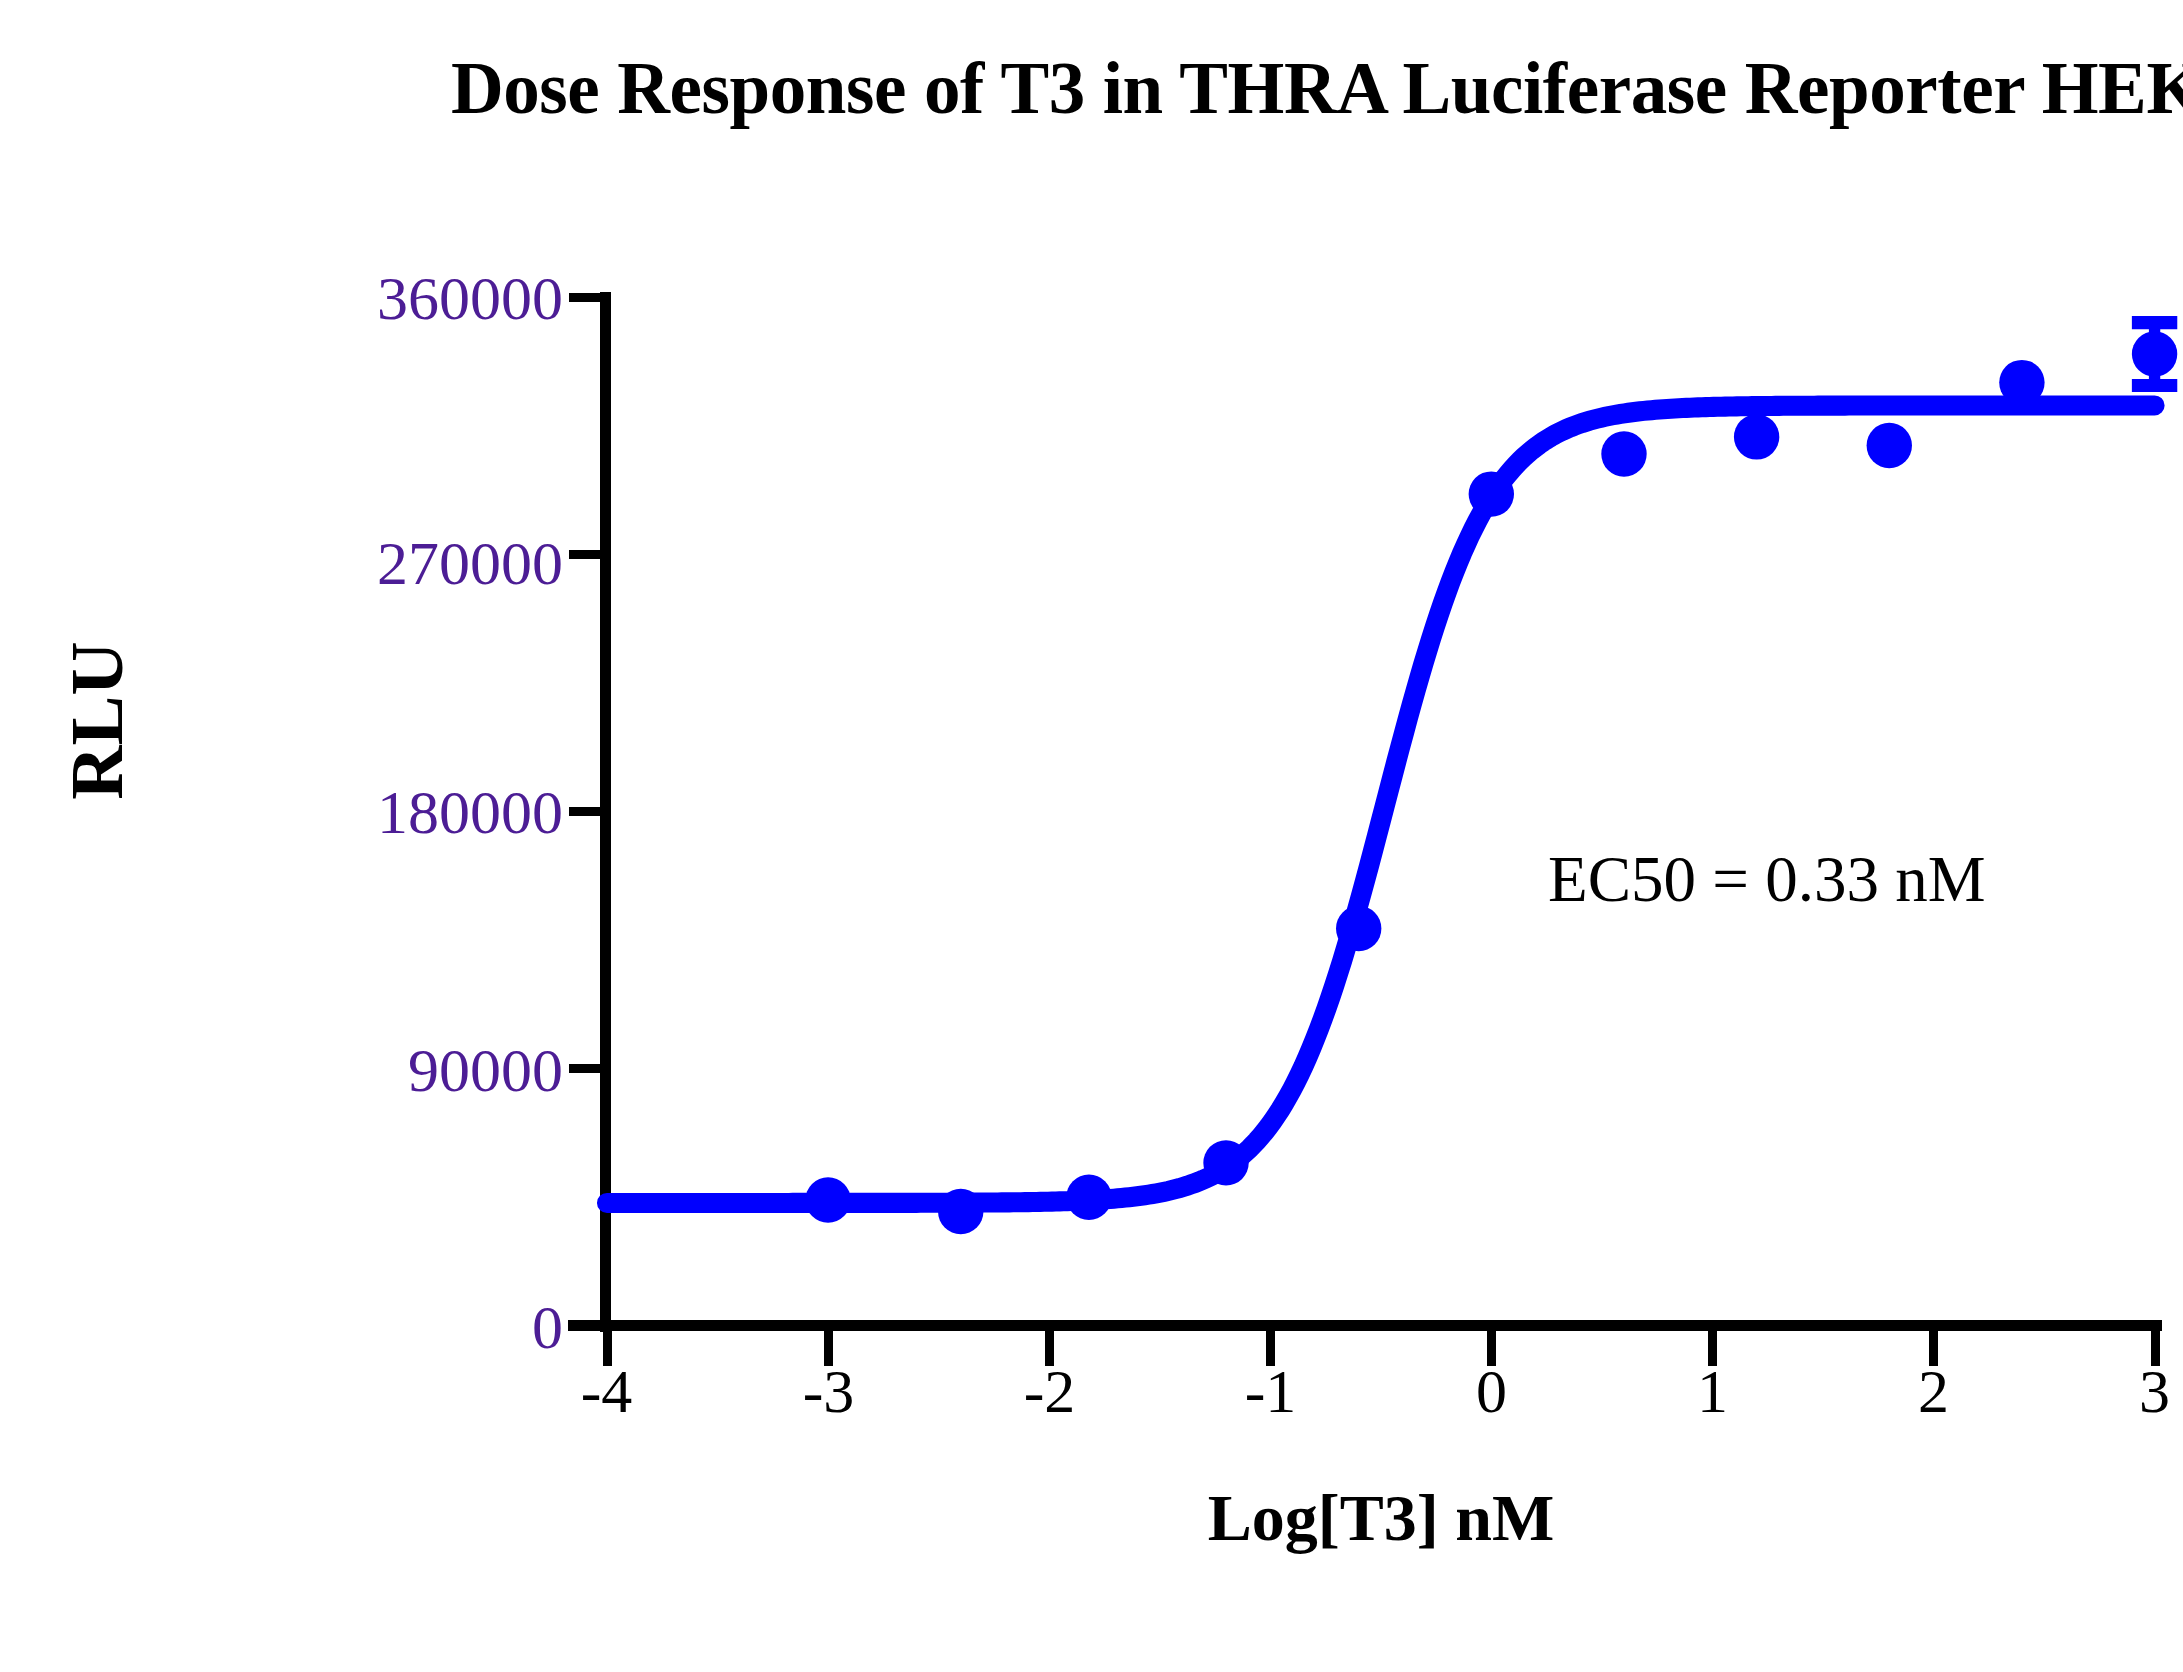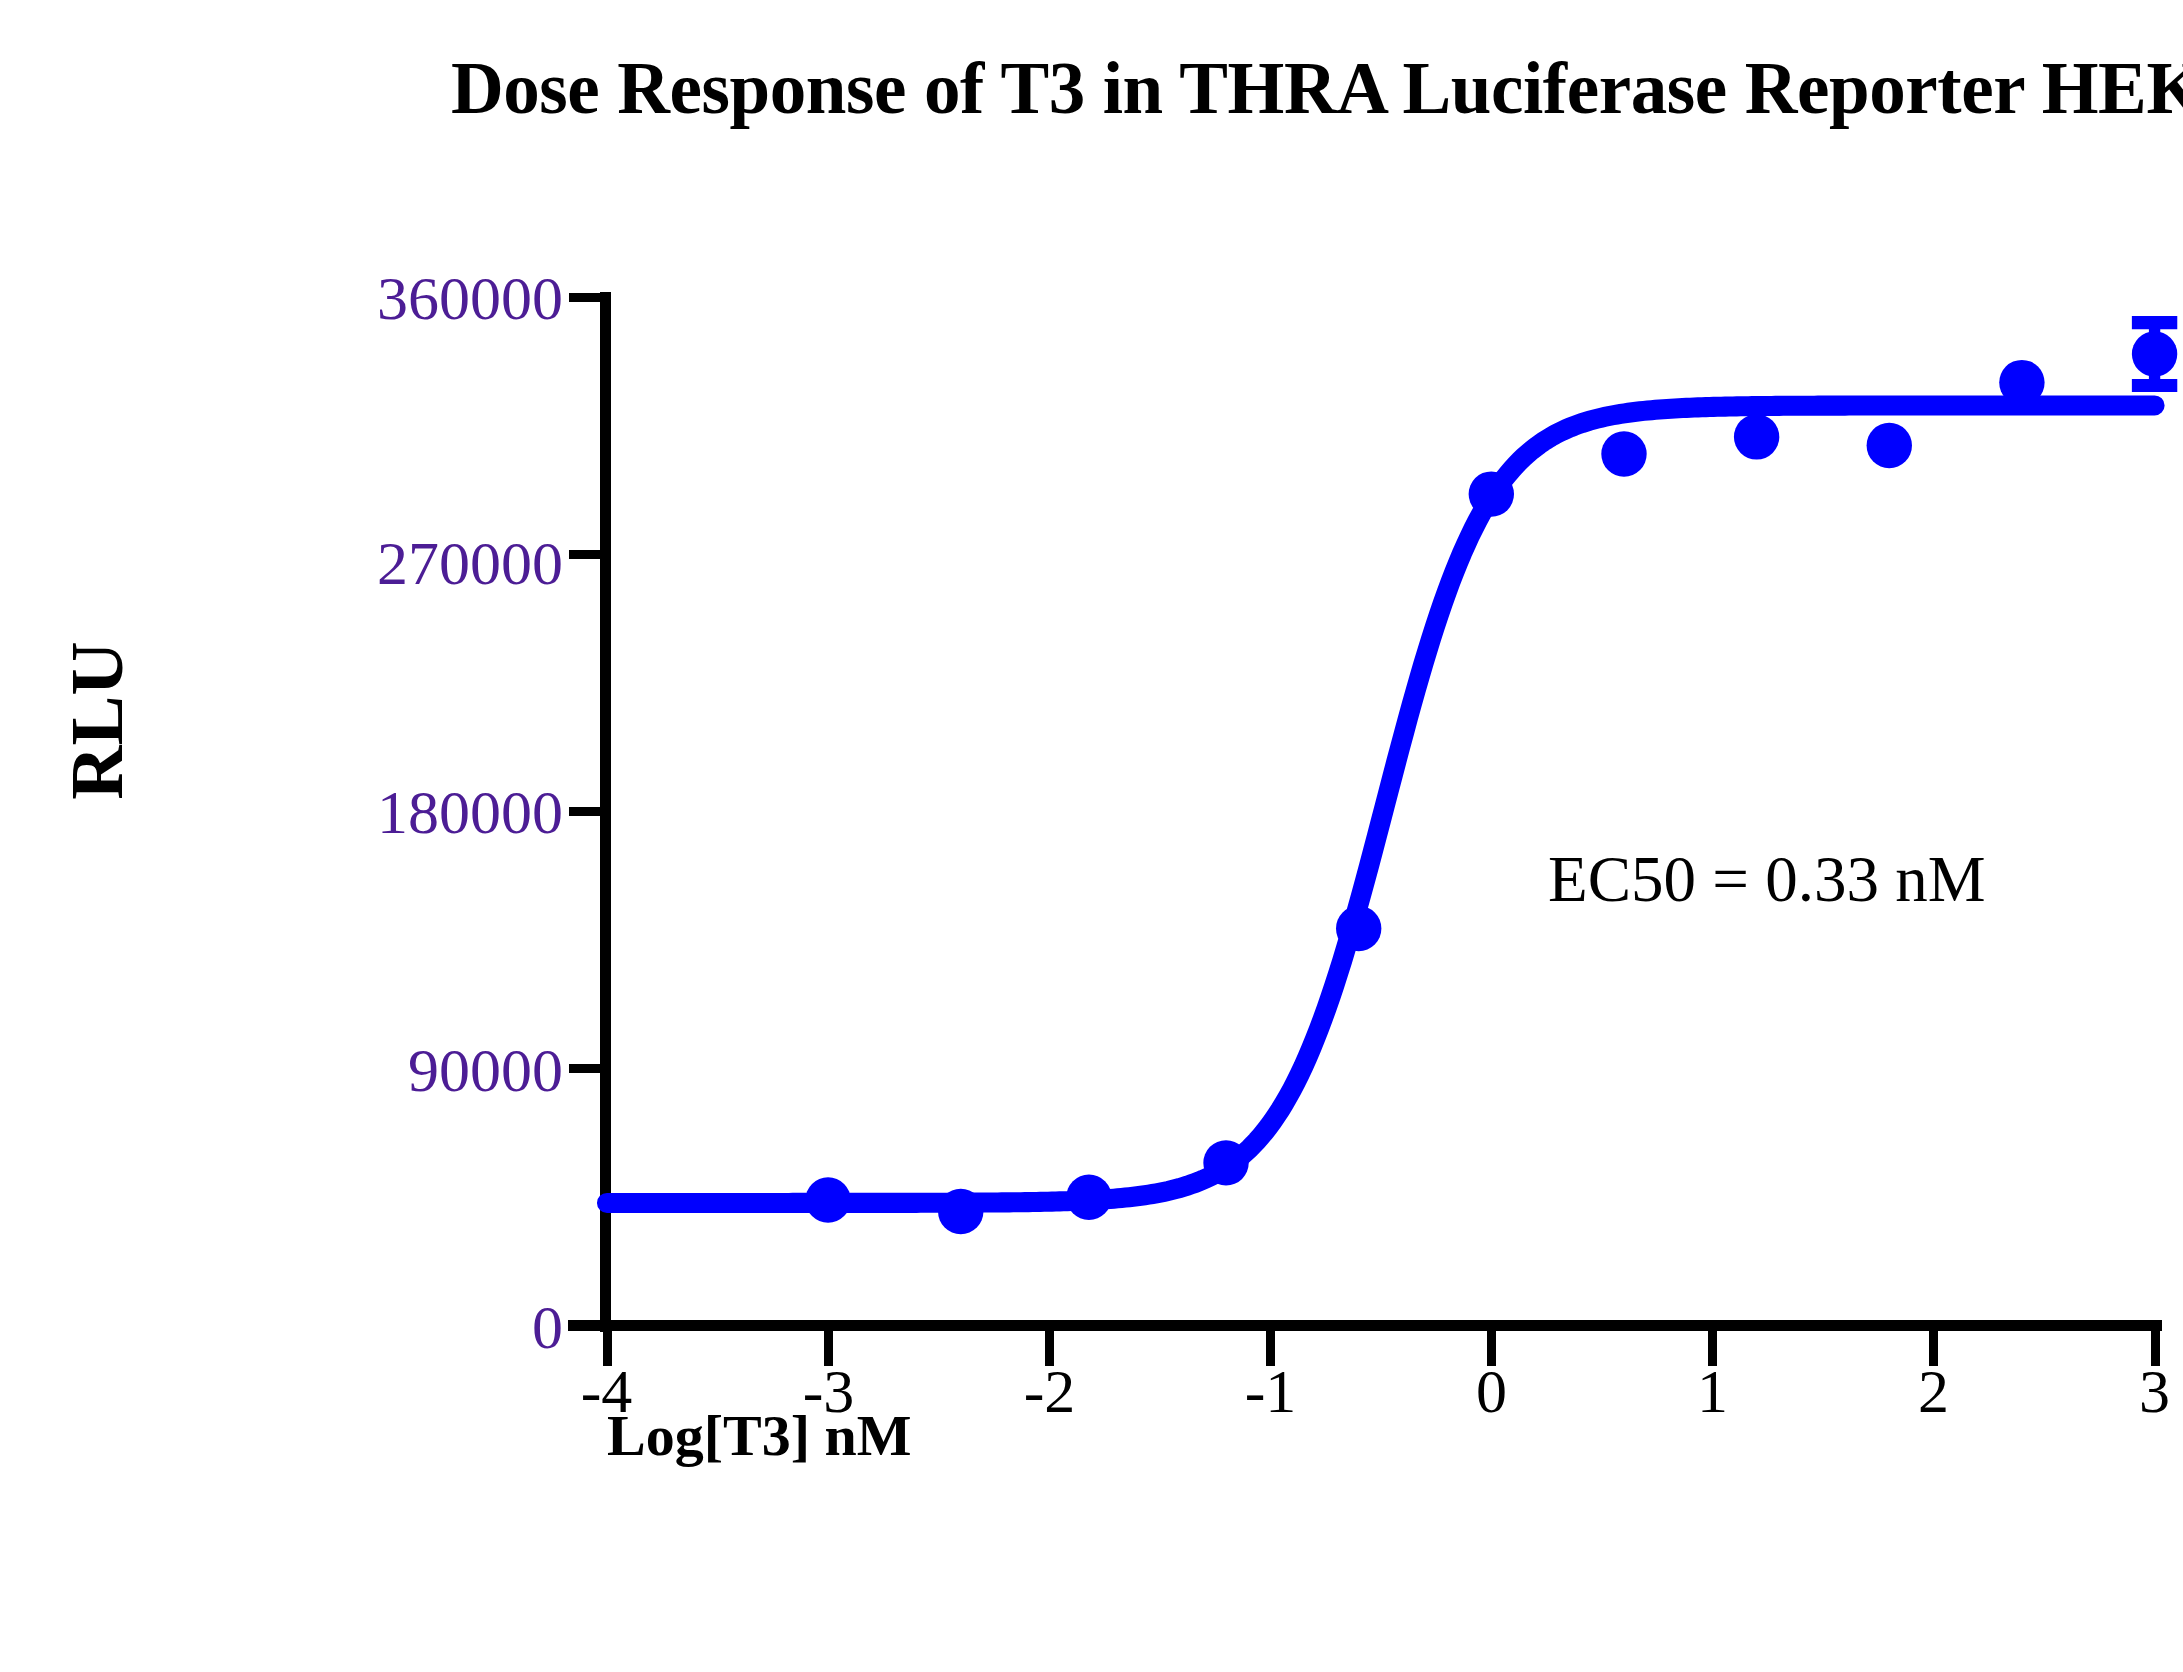--- a/index.html
+++ b/index.html
@@ -53,23 +53,24 @@
     width:306px;
     transform:rotate(-90deg);
     transform-origin:center center;
     text-align:center;
     font-family:"Liberation Serif",serif;
     font-weight:700; font-size:75px; line-height:1;
     white-space:nowrap;
   }
   .axis-title-x{
     position:absolute;
-    left:607px; top:1407px; width:1548px;
+    left:607px; top:1485px; width:1548px;
+    text-align:center;
     font-family:"Liberation Serif",serif;
-    font-weight:700; font-size:58px; line-height:1;
+    font-weight:700; font-size:66px; line-height:1;
     white-space:nowrap;
   }
 
   
   .annotation{
     position:absolute;
     left:1548px; top:847px;
     font-family:"Liberation Serif",serif;
     font-weight:400; font-size:65px; line-height:1;
     color:#000; white-space:nowrap;

